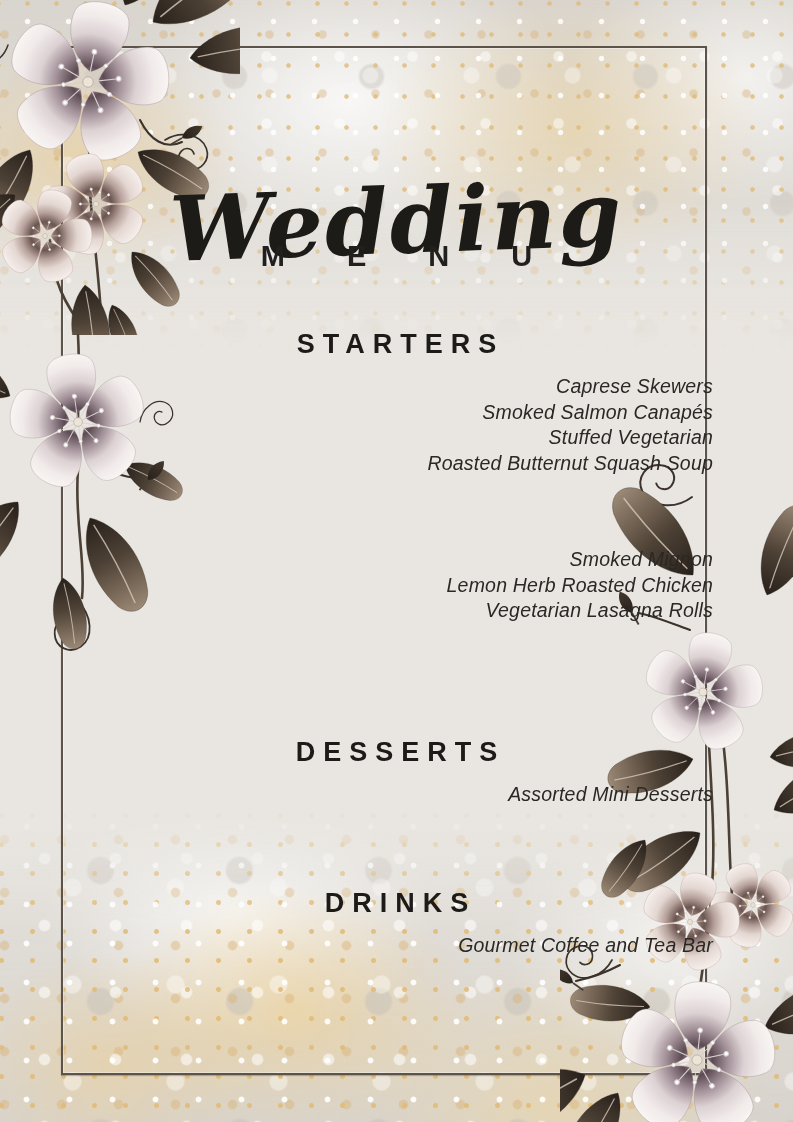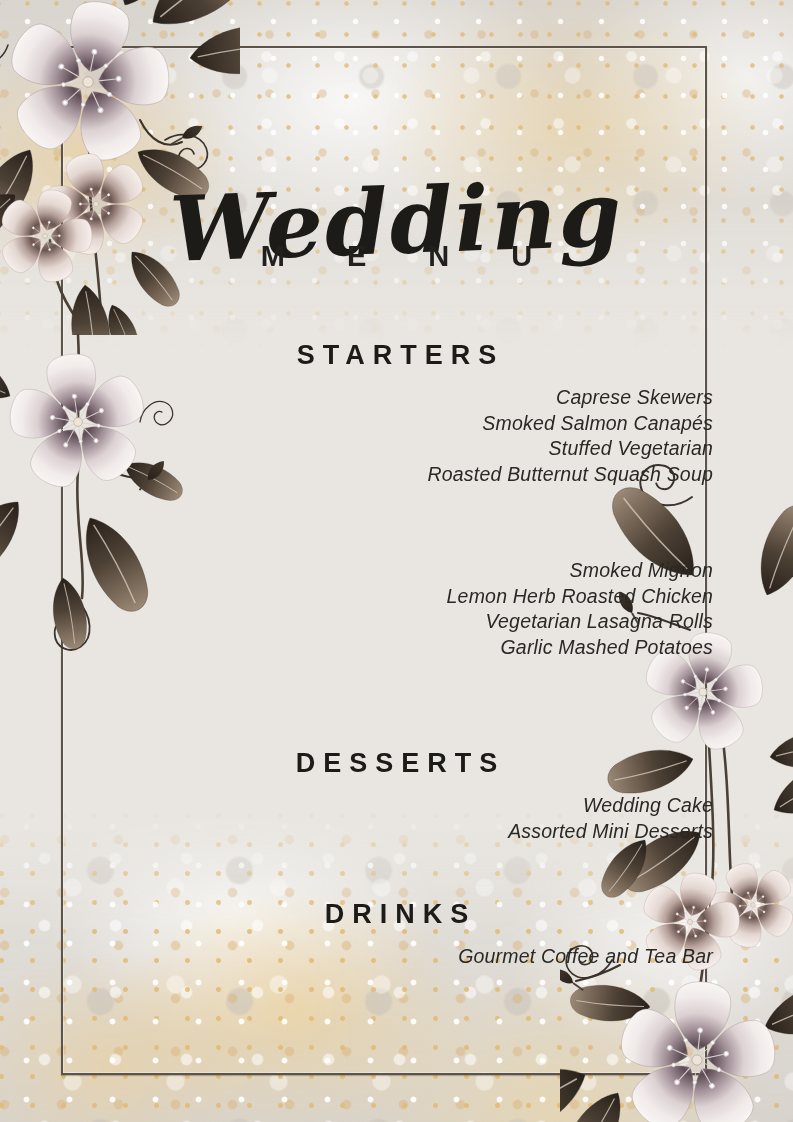--- a/index.html
+++ b/index.html
@@ -66,21 +66,21 @@
     position:absolute;left:0;right:0;top:116px;text-align:center;
     font-family:"DejaVu Serif","Liberation Serif",serif;font-style:italic;
     font-size:90px;line-height:1;letter-spacing:2px;color:var(--ink,#1d1b18);
     transform:rotate(-2deg);
   }
   .subtitle{
     position:absolute;left:0;right:0;top:240px;text-align:center;
     font-size:29px;letter-spacing:27px;padding-left:27px;
     color:#21201e;font-weight:700;
   }
-  .section{position:absolute;left:80px;right:80px;text-align:center;margin-top:11px;}
+  .section{position:absolute;left:80px;right:80px;text-align:center;}
   .section h2{
     margin:0;font-size:27px;font-weight:700;letter-spacing:8px;padding-left:8px;
     color:var(--ink,#1d1b18);
   }
   .section ul{
     list-style:none;margin:14px 0 0;padding:0;
     font-style:italic;font-size:19.5px;line-height:25.6px;letter-spacing:.2px;
     color:var(--text,#2a2825);
     text-align:right;
   }
@@ -266,28 +266,26 @@
       <li>Stuffed Vegetarian</li>
       <li>Roasted Butternut Squash Soup</li>
     </ul>
   </div>
 
   <div class="section" id="sec-mains">
     <ul>
       <li>Smoked Mignon</li>
       <li>Lemon Herb Roasted Chicken</li>
       <li>Vegetarian Lasagna Rolls</li>
-      <li>Garlic Mashed Potatoes</li>
     </ul>
   </div>
 
   <div class="section" id="sec-desserts">
     <h2>DESSERTS</h2>
     <ul>
-      <li>Wedding Cake</li>
       <li>Assorted Mini Desserts</li>
     </ul>
   </div>
 
   <div class="section" id="sec-drinks">
     <h2>DRINKS</h2>
     <ul>
       <li>Gourmet Coffee and Tea Bar</li>
     </ul>
   </div>

